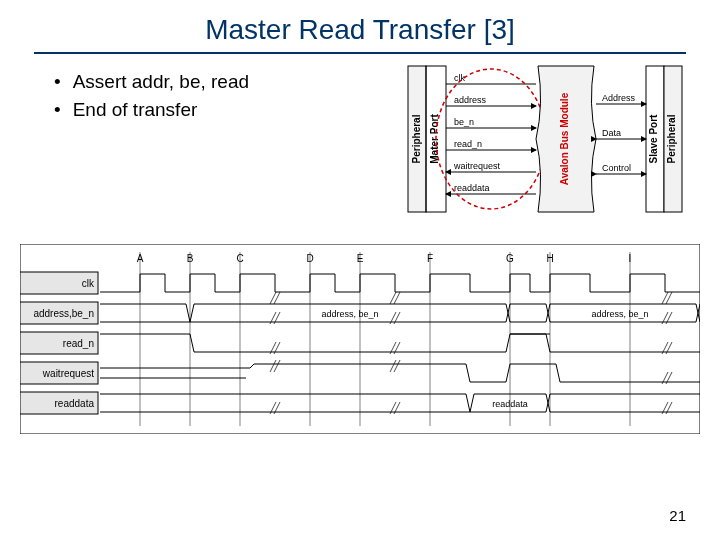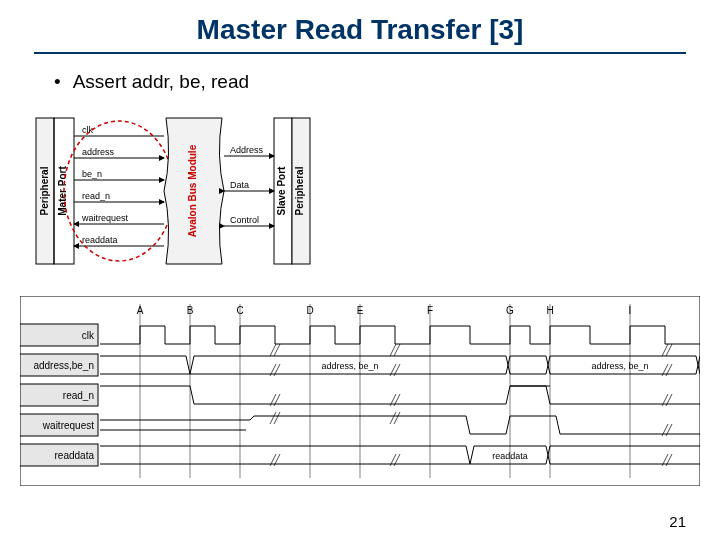--- a/index.html
+++ b/index.html
@@ -8,34 +8,33 @@
     width: 720px;
     height: 540px;
     background: #fff;
     font-family: Arial, Helvetica, sans-serif;
     color: #000;
     position: relative;
   }
   .title {
     text-align: center;
     font-size: 28px;
-    font-weight: bold;
+    font-weight: normal;
     color: #003366;
     padding: 14px 0 6px 0;
   }
   .title-rule {
     border: none;
     border-top: 2px solid #003366;
     margin: 0 34px 10px 34px;
   }
   .content {
     display: flex;
     padding: 0 34px;
     gap: 20px;
-    flex-direction: column;
   }
   .bullets {
     flex: 1;
     font-size: 19px;
     line-height: 1.45;
   }
   .bullets ul {
     margin: 4px 0 0 0;
     padding-left: 20px;
     list-style: none;
@@ -65,35 +64,36 @@
     height: 190px;
   }
   .t-line { stroke: #000; stroke-width: 1; fill: none; }
   .t-box { fill: #e6e6e6; stroke: #000; stroke-width: 1; }
   .t-hdr { font-size: 10px; font-family: Arial; text-anchor: end; }
   .t-lbl { font-size: 10px; font-family: Arial; text-anchor: middle; }
   .t-txt { font-size: 9px; font-family: Arial; text-anchor: middle; }
   .t-break { stroke: #000; stroke-width: 0.7; fill: #fff; }
   .pagenum {
     position: absolute;
-    bottom: 10px;
+    bottom: 16px;
     right: 34px;
     font-size: 15px;
   }
 </style>
 </head>
 <body>
 
 <div class="title">Master Read Transfer [3]</div>
 <hr class="title-rule">
 
 <div class="content">
   <div class="bullets">
     <ul>
       <li>Assert addr, be, read</li>
+      <li>End of transfer</li>
     </ul>
   </div>
 
   <svg class="blockdiag" viewBox="0 0 280 150">
 
     <rect class="bd-box-fill" x="2" y="2" width="18" height="146"></rect>
     <text class="bd-txt-v" x="14" y="75" transform="rotate(-90 14 75)" text-anchor="middle">Peripheral</text>
 
     <rect class="bd-box" x="20" y="2" width="20" height="146"></rect>
     <text class="bd-txt-v" x="32" y="75" transform="rotate(-90 32 75)" text-anchor="middle">Mater Port</text>

